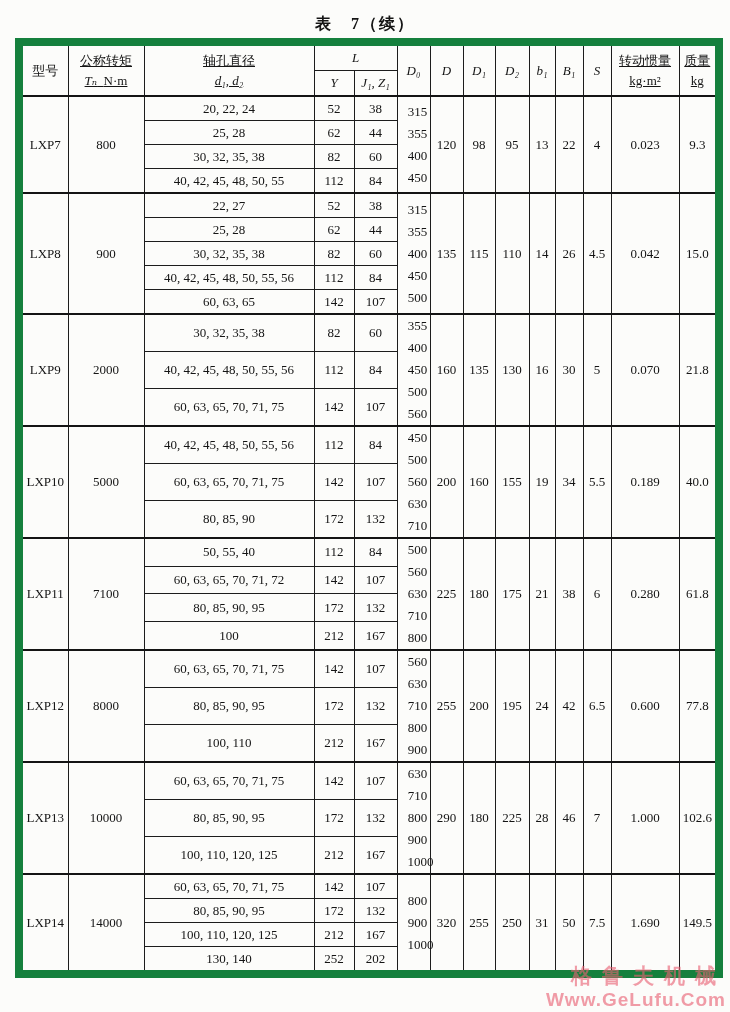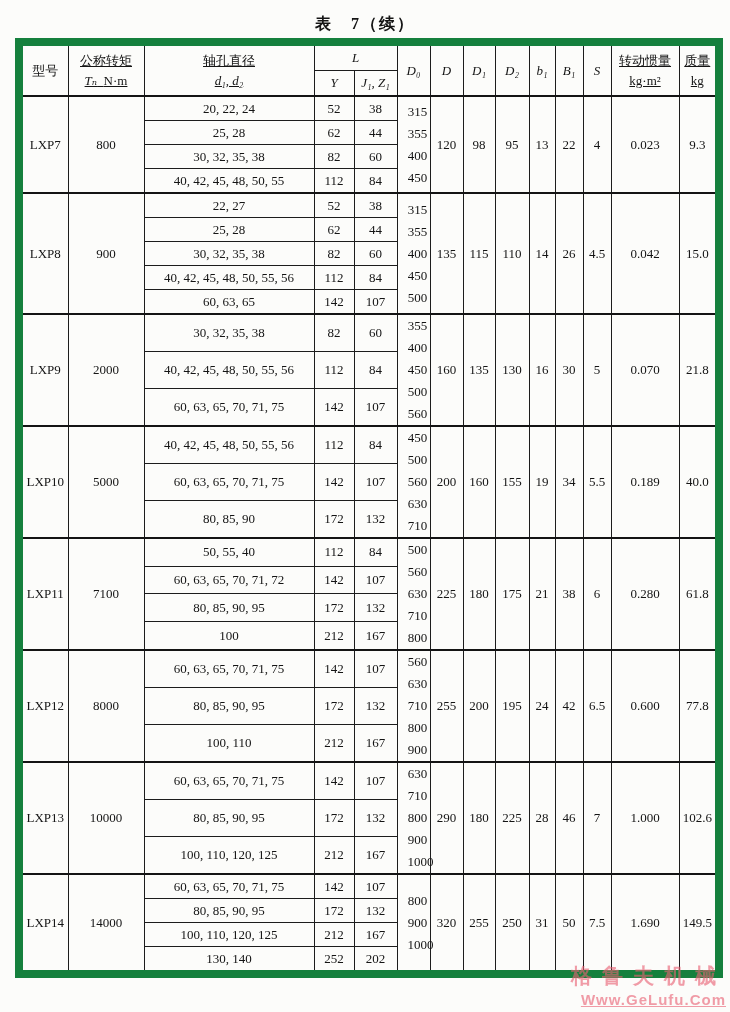--- a/index.html
+++ b/index.html
@@ -32,21 +32,21 @@
   .var { font-style:italic; font-family:"Liberation Serif","DejaVu Serif",serif; }
   td.d0 div { line-height:22px; font-size:13px;margin-left:8px; }
   .watermark {
     position:absolute; right:4px; bottom:0px;
     text-align:right; font-weight:bold;
     color:rgba(233,95,115,0.62);
     font-family:"Liberation Sans","DejaVu Sans",sans-serif;
     pointer-events:none;
   }
   .watermark .wm1 { font-size:21px; letter-spacing:10px; line-height:24px; }
-  .watermark .wm2 { font-size:15px; letter-spacing:1px; line-height:24px;text-decoration:underline; }
+  .watermark .wm2 { font-size:19px; letter-spacing:1px; line-height:24px; }
 </style>
 </head>
 <body>
 
 <div class="page">
 
   <div class="title">表　7（续）</div>
 
   <table class="spec">
     <colgroup>

